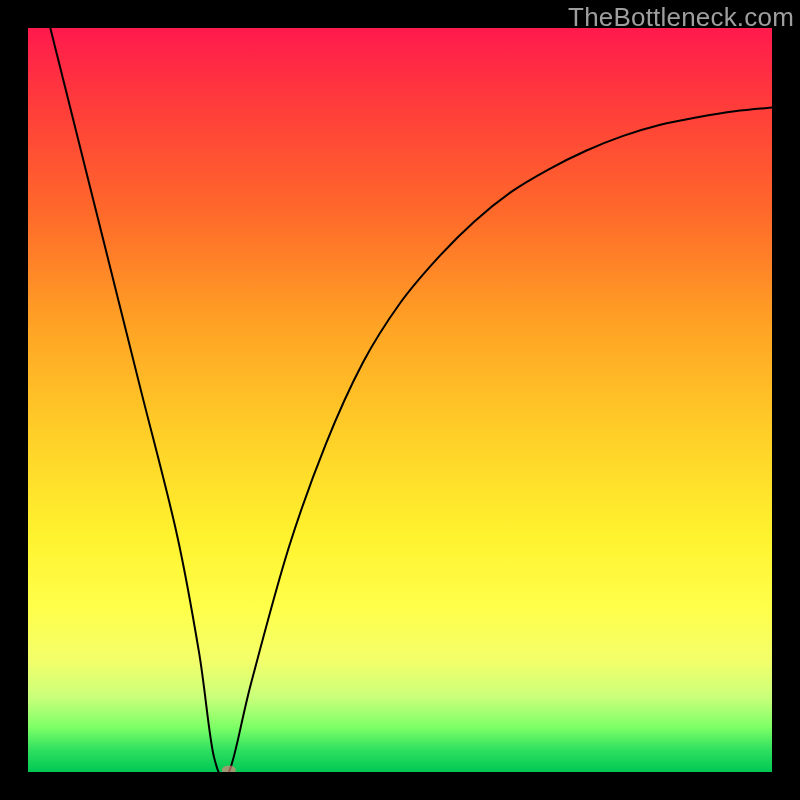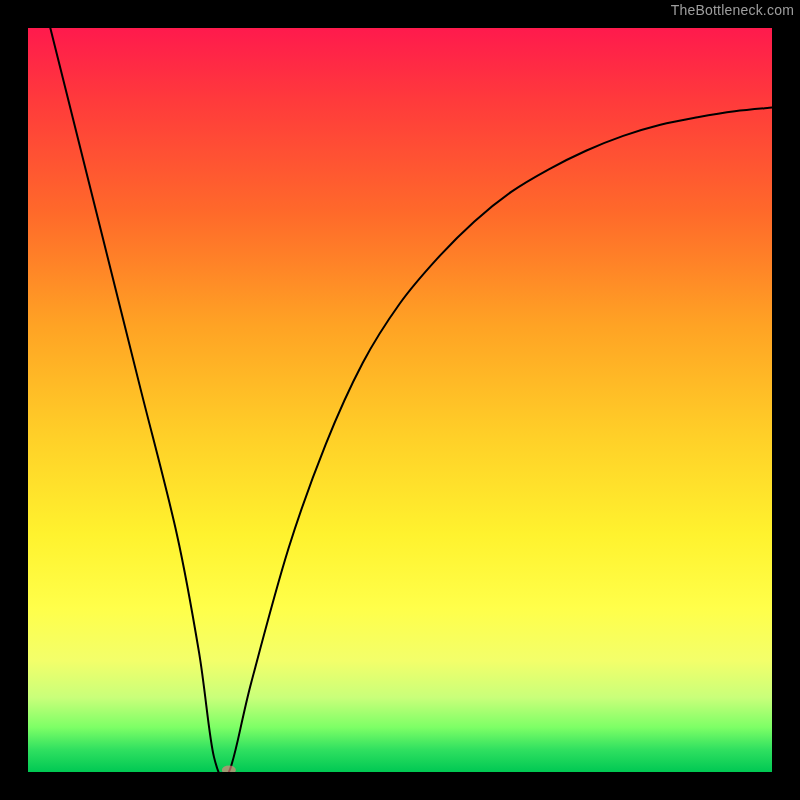--- a/index.html
+++ b/index.html
@@ -46,21 +46,21 @@
   }
   .min-dot {
     fill: #f08080;
     fill-opacity: 0.65;
   }
   .watermark {
     position: absolute;
     top: 2px;
     right: 6px;
     font-family: Arial, Helvetica, sans-serif;
-    font-size: 14px;
+    font-size: 26px;
     color: #9e9e9e;
     letter-spacing: 0.2px;
     user-select: none;
   }
 </style>
 </head>
 <body>
 
 <div class="outer">
   <div class="plot-area">

